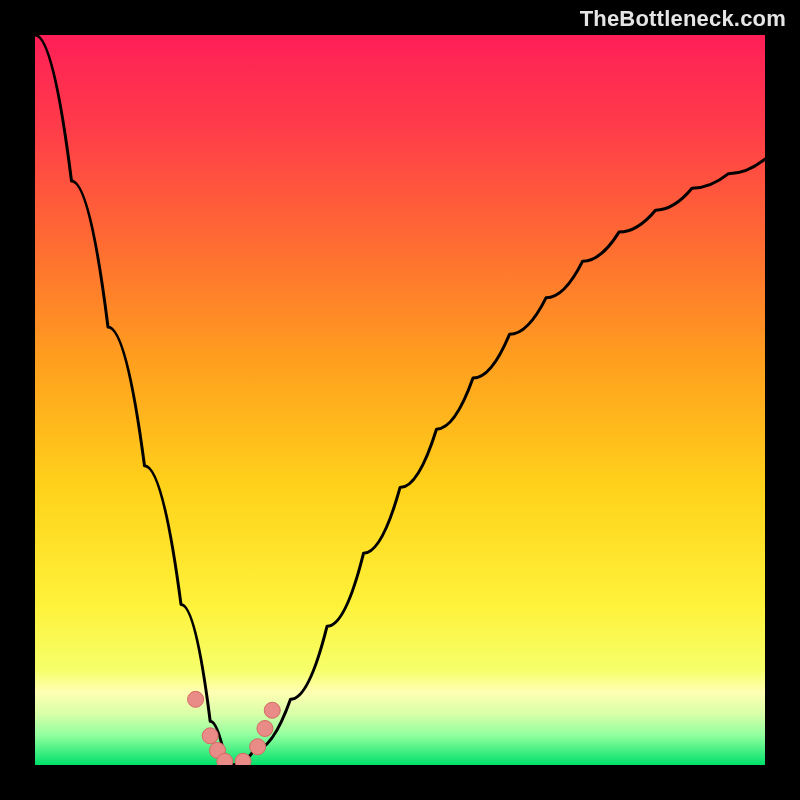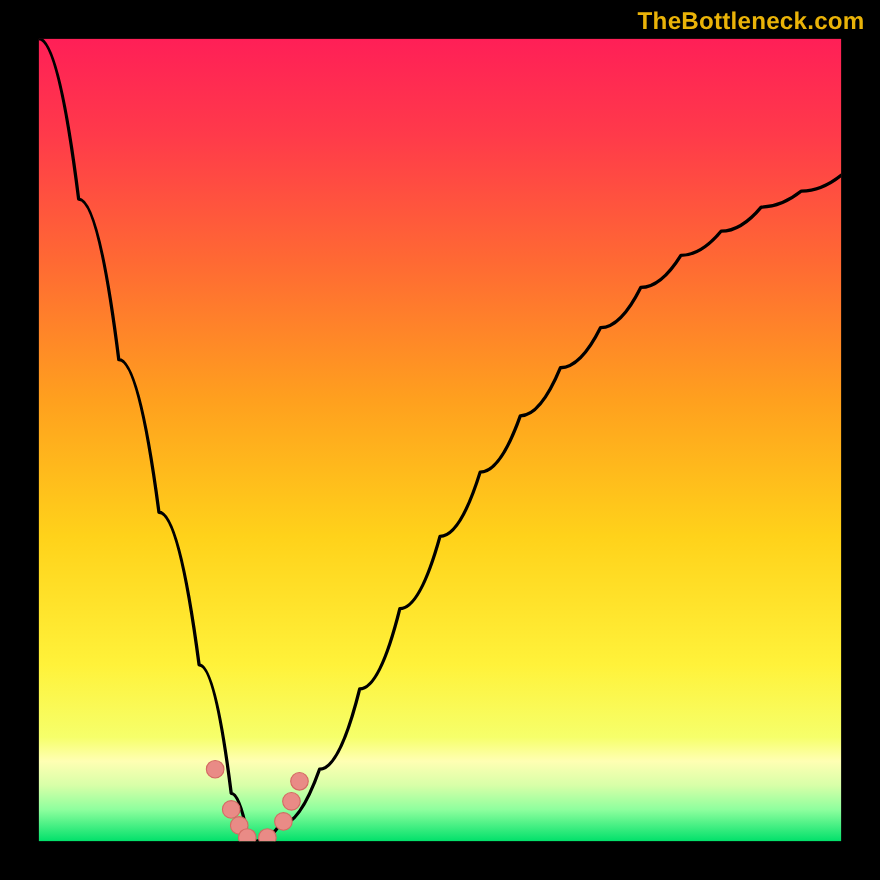--- a/index.html
+++ b/index.html
@@ -21,21 +21,21 @@
     left: 35px;
     top: 35px;
     width: 730px;
     height: 730px;
     overflow: hidden;
   }
   .watermark {
     position: absolute;
     top: 6px;
     right: 14px;
-    color: #eab308;
+    color: #e5e5e5;
     font-size: 22px;
     font-weight: 600;
     letter-spacing: 0.2px;
     user-select: none;
     text-align: center;
   }
   svg { display: block; }
 </style>
 </head>
 <body>

